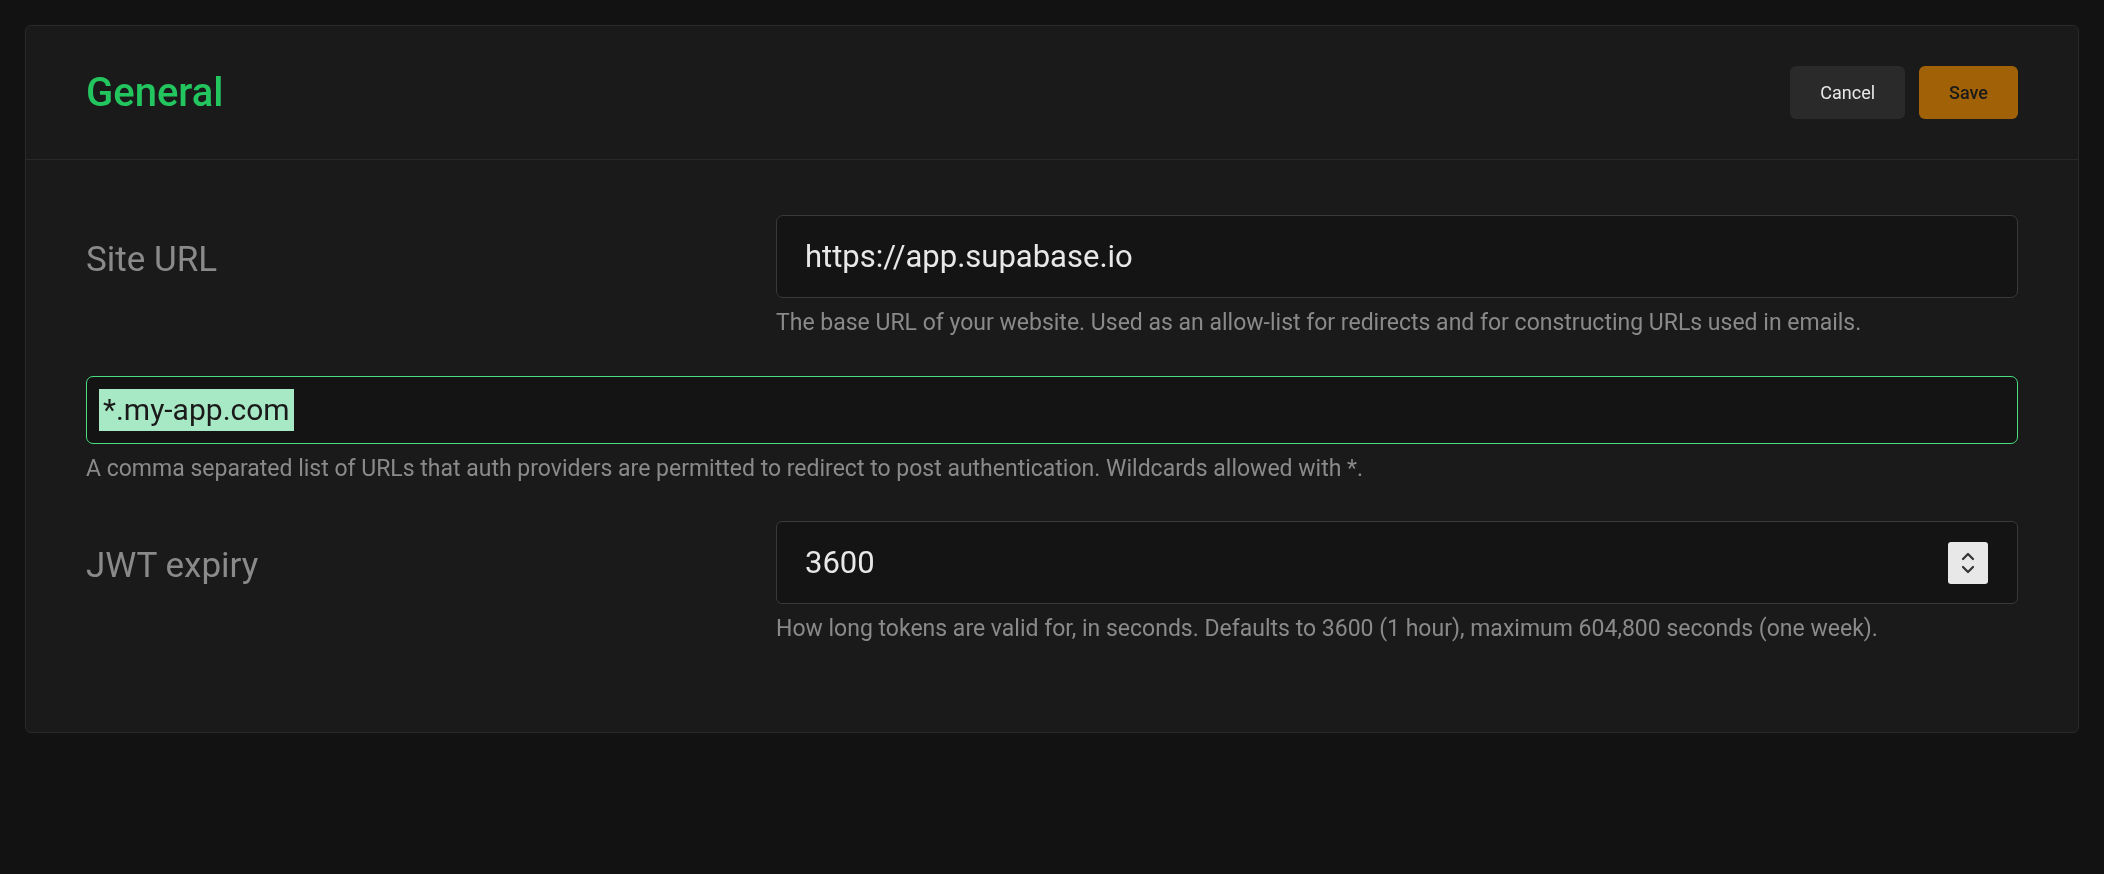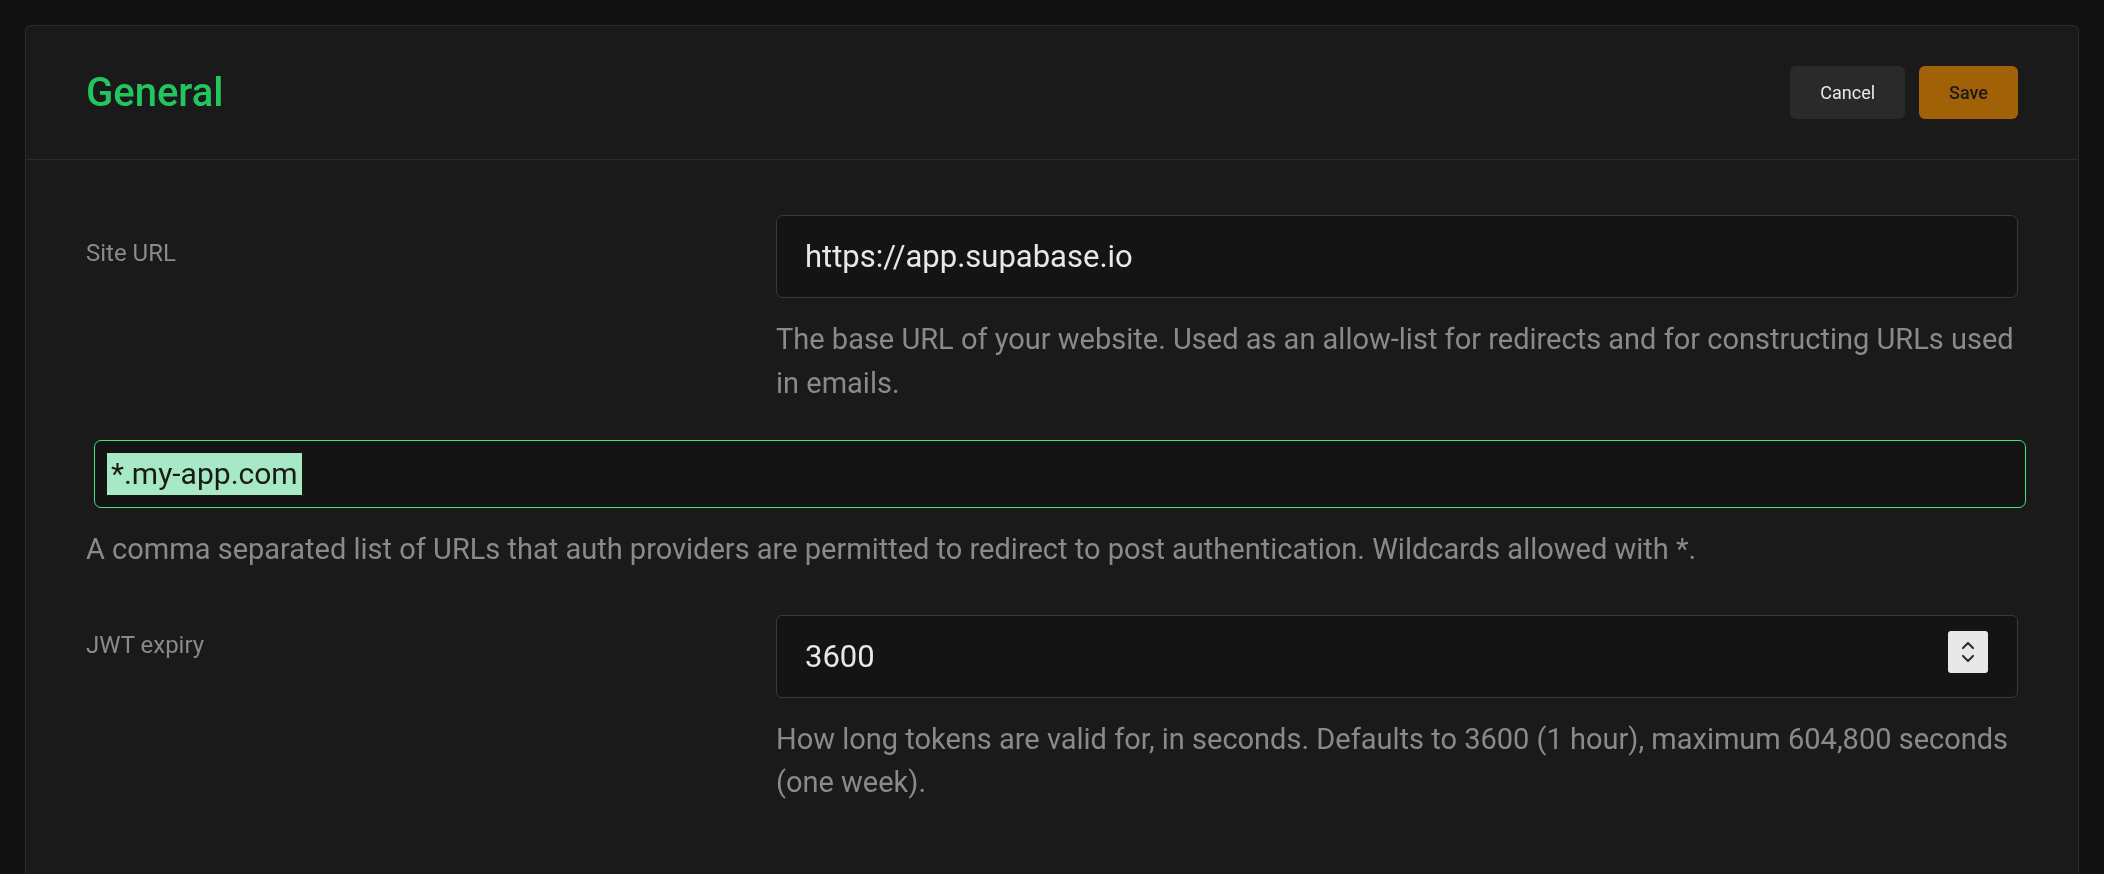--- a/index.html
+++ b/index.html
@@ -72,21 +72,21 @@
     .form-row {
       display: flex;
       align-items: flex-start;
       gap: 20px;
       margin-bottom: 35px;
     }
     
     .form-label {
       width: 670px;
       flex-shrink: 0;
-      font-size: 24px;
+      font-size: 35px;
       color: #8a8a8a;
       padding-top: 24px;
     }
     
     .form-field {
       flex: 1;
       min-width: 0;
     }
     
     .text-input {
@@ -100,54 +100,52 @@
       font-family: inherit;
     }
     
     .text-input.focused {
       border-color: #4ade80;
       outline: none;
     }
     
     .text-input.has-selection {
       padding: 12px;
-      margin-left: 8px;
     }
     
     .selection-wrap {
       display: inline-block;
       background: #a7e9c5;
       color: #1a1a1a;
       font-size: 30px;
       padding: 3px 4px;
       line-height: 1.2;
     }
     
     .help-text {
-      font-size: 29px;
+      font-size: 23px;
       color: #8a8a8a;
-      margin-top: 20px;
+      margin-top: 8px;
       line-height: 1.5;
     }
     
     .number-input-wrap {
       position: relative;
       width: 100%;
     }
     
     .number-input {
       width: 100%;
       background: #141414;
       border: 1px solid #3a3a3a;
       border-radius: 6px;
       padding: 22px 28px;
       font-size: 31px;
       color: #e8e8e8;
       font-family: inherit;
-      margin-top: 8px;
     }
     
     .stepper {
       position: absolute;
       right: 30px;
       top: 50%;
       transform: translateY(-50%);
       background: #e8e8e8;
       border-radius: 3px;
       width: 40px;

